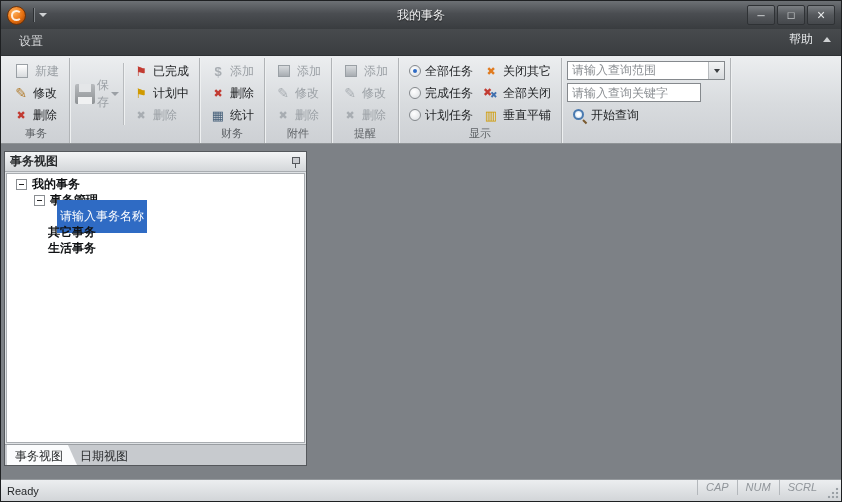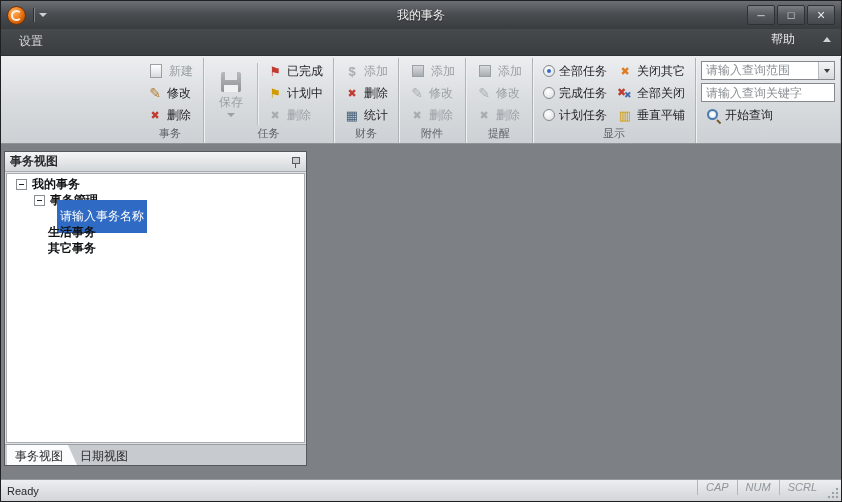--- a/index.html
+++ b/index.html
@@ -16,34 +16,34 @@
   .winbtns{margin-left:auto;display:flex;margin-right:6px;}
   .wbtn{width:26px;height:18px;margin-left:2px;background:linear-gradient(#7b7f83,#55585c 50%,#45484c);border:1px solid #2f3235;border-radius:2px;display:flex;align-items:center;justify-content:center;color:#e9ebec;font-size:10px;}
   .wbtn.min::before{content:"─";}
   .wbtn.max::before{content:"□";font-size:11px;}
   .wbtn.close::before{content:"×";font-size:14px;line-height:10px;}
 
   
   .tabrow{position:absolute;left:0;top:28px;right:0;height:27px;background:linear-gradient(#474a4d,#3a3d40);border-bottom:1px solid #2e3134;display:flex;align-items:flex-end;padding:0 4px;box-sizing:border-box;}
   .tab{padding:4px 14px 5px 14px;font-size:12px;color:#d8dadc;border-radius:3px 3px 0 0;margin-right:2px;}
   .tab.active{background:linear-gradient(#84888c,#5c6064 45%,#4b4f53);border:1px solid #8f9397;border-bottom:none;color:#ffffff;}
-  .tabrow-right{margin-left:auto;display:flex;align-items:center;gap:28px;padding:0 6px 7px 0;}
+  .tabrow-right{margin-left:auto;display:flex;align-items:center;gap:10px;padding:0 6px 7px 0;}
   .help-label{font-size:12px;color:#e4e6e8;}
   .chev-up{width:0;height:0;border-left:4px solid transparent;border-right:4px solid transparent;border-bottom:5px solid #cfd1d3;}
 
   
-  .ribbon{position:absolute;left:0;top:55px;right:0;height:88px;background:linear-gradient(#eceef0,#d8dbde 55%,#cdd0d4);border-bottom:1px solid #8f9396;display:flex;align-items:stretch;padding:2px 0 0 2px;box-sizing:border-box;justify-content:flex-end;}
+  .ribbon{position:absolute;left:0;top:55px;right:0;height:88px;background:linear-gradient(#eceef0,#d8dbde 55%,#cdd0d4);border-bottom:1px solid #8f9396;display:flex;align-items:stretch;padding:2px 0 0 2px;box-sizing:border-box;}
   .rgroup{position:relative;padding:2px 5px 15px 5px;border-right:1px solid #b1b4b7;box-shadow:1px 0 0 #eef0f1;display:flex;align-items:flex-start;}
   .glabel{position:absolute;left:0;right:0;bottom:2px;text-align:center;font-size:11px;color:#5f6367;}
   .col{display:flex;flex-direction:column;}
   .sbtn{display:flex;align-items:center;gap:4px;height:22px;padding:0 5px;font-size:12px;color:#1d1f21;border-radius:2px;white-space:nowrap;}
   .sbtn.disabled{color:#9ba0a5;}
   .vsep{width:1px;background:#b8bbbe;box-shadow:1px 0 0 #eef0f1;margin:3px 4px;align-self:stretch;}
 
-  .bigbtn{width:44px;align-self:stretch;display:flex;flex-direction:column;align-items:center;justify-content:center;gap:2px;font-size:12px;color:#9ba0a5;border-radius:3px;}
+  .bigbtn{width:44px;align-self:stretch;display:flex;flex-direction:row;align-items:center;justify-content:center;gap:2px;font-size:12px;color:#9ba0a5;border-radius:3px;}
   .bigbtn .tri-down{border-top-color:#9ba0a5;}
 
   
   .ic{display:inline-flex;align-items:center;justify-content:center;width:16px;height:16px;flex:none;}
   .ic::before{line-height:1;}
   .ic-x::before{content:"✖";color:#c23b32;font-size:11px;}
   .ic.dis.ic-x::before{color:#a8adb2;}
   .ic-pencil::before{content:"✎";color:#b07a2a;font-size:14px;}
   .ic.dis.ic-pencil::before{color:#a8adb2;}
   .ic-flag-red::before{content:"⚑";color:#c23b32;font-size:13px;}
@@ -64,21 +64,21 @@
   .floppy::after{content:"";position:absolute;left:3px;bottom:0;width:14px;height:7px;background:#f0f1f2;}
   .mag{width:15px;height:15px;position:relative;flex:none;}
   .mag::before{content:"";position:absolute;left:1px;top:1px;width:7px;height:7px;border:2px solid #4a7ab0;border-radius:50%;background:radial-gradient(circle,#ffffff 30%,#bcd4ea);}
   .mag::after{content:"";position:absolute;left:11px;top:11px;width:5px;height:2px;background:#7a5a30;transform:rotate(45deg);transform-origin:0 50%;}
 
   
   .rdot{width:12px;height:12px;border-radius:50%;border:1px solid #85898d;background:radial-gradient(circle at 40% 35%,#ffffff,#dadde0);position:relative;flex:none;box-sizing:border-box;}
   .rdot.sel::after{content:"";position:absolute;left:3px;top:3px;width:4px;height:4px;border-radius:50%;background:#2f6bc4;}
 
   
-  .combo{width:134px;height:19px;background:#ffffff;border:1px solid #85898d;display:flex;align-items:center;font-size:12px;color:#8a8e92;margin:1px 0 2px 0;box-sizing:border-box;}
+  .combo{width:158px;height:19px;background:#ffffff;border:1px solid #85898d;display:flex;align-items:center;font-size:12px;color:#8a8e92;margin:1px 0 2px 0;box-sizing:border-box;}
   .combo .ctext{flex:1;padding:0 4px;overflow:hidden;white-space:nowrap;}
   .combo .cdrop{width:15px;align-self:stretch;border-left:1px solid #b8bbbe;background:linear-gradient(#f3f4f5,#d8dbde);display:flex;align-items:center;justify-content:center;}
   .combo .cdrop .tri-down{border-top-color:#3a3d40;border-left-width:3px;border-right-width:3px;}
   .qinput{width:134px;height:19px;border:1px solid #85898d;font-size:12px;padding:0 4px;margin:1px 0 2px 0;box-sizing:border-box;font-family:"Liberation Sans",sans-serif;color:#333;}
   .qinput::placeholder{color:#8a8e92;}
 
   
   .workspace{position:absolute;left:0;top:143px;right:0;bottom:22px;background:#7d8186;}
   .dock{position:absolute;left:3px;top:7px;width:303px;bottom:13px;background:#dfe2e5;border:1px solid #55585c;display:flex;flex-direction:column;box-sizing:border-box;}
   .dock-header{height:19px;background:linear-gradient(#f4f5f6,#d4d7da);border-bottom:1px solid #a9adb1;display:flex;align-items:center;padding:0 5px;font-size:12px;font-weight:bold;color:#2a2c2e;flex:none;}
@@ -171,21 +171,20 @@
         </div>
         <div class="sbtn">
           <span class="ic ic-flag-yellow"></span>
           <span>计划中</span>
         </div>
         <div class="sbtn disabled">
           <span class="ic ic-x dis"></span>
           <span>删除</span>
         </div>
       </div>
-      <div class="glabel">任务</div>
     </div>
 
     <div class="rgroup">
       <div class="col">
         <div class="sbtn disabled">
           <span class="ic ic-dollar"></span>
           <span>添加</span>
         </div>
         <div class="sbtn">
           <span class="ic ic-x"></span>
@@ -297,24 +296,24 @@
           <span class="tlabel">我的事务</span>
         </div>
         <div class="trow bold lv1">
           <span class="exp"></span>
           <span class="tlabel">事务管理</span>
         </div>
         <div class="trow lv2 sel">
           <span class="tlabel">请输入事务名称</span>
         </div>
         <div class="trow bold leaf1">
+          <span class="tlabel">其它事务</span>
+        </div>
+        <div class="trow bold leaf1">
           <span class="tlabel">生活事务</span>
-        </div>
-        <div class="trow bold leaf1">
-          <span class="tlabel">其它事务</span>
         </div>
       </div>
       <div class="dock-tabs">
         <div class="dtab active">事务视图</div>
         <div class="dtab">日期视图</div>
       </div>
     </div>
   </div>
 
   <div class="statusbar">

